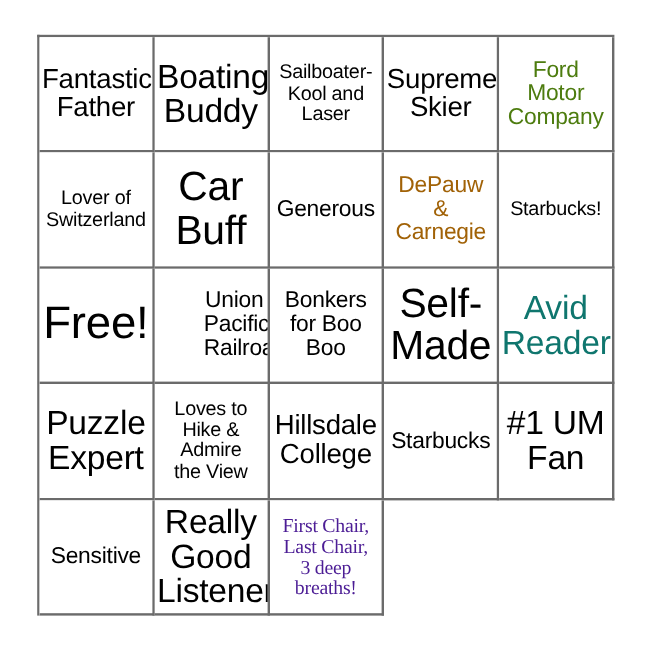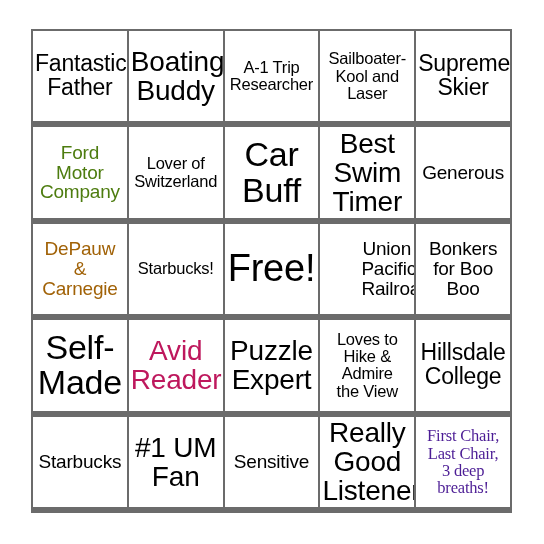--- a/index.html
+++ b/index.html
@@ -24,21 +24,21 @@
     display: grid;
     grid-template-columns: repeat(5, 1fr);
     grid-template-rows: repeat(5, 1fr);
     border-top: 2px solid #6b6b6b;
     border-left: 2px solid #6b6b6b;
     background: #ffffff;
   }
   .cell {
     box-sizing: border-box;
     border-right: 2px solid #6b6b6b;
-    border-bottom: 6px solid #f97316;
+    border-bottom: 2px solid #f97316;
     display: flex;
     align-items: center;
     justify-content: center;
     text-align: center;
     padding: 1px 2px;
     overflow: hidden;
     background: #ffffff;
   }
   .cell .txt {
     display: block;
@@ -61,49 +61,40 @@
 <div id="bingo-card" style="border-top-color: rgb(107, 107, 107); border-left-color: rgb(107, 107, 107); background: rgb(255, 255, 255);">
     <div class="cell fs-l" style="border-right-color: rgb(107, 107, 107); border-bottom-color: rgb(107, 107, 107);">
       <span class="txt" style="color: rgb(0, 0, 0);">Fantastic
 Father</span>
     </div>
     <div class="cell fs-xl" style="border-right-color: rgb(107, 107, 107); border-bottom-color: rgb(107, 107, 107);">
       <span class="txt" style="color: rgb(0, 0, 0);">Boating
 Buddy</span>
     </div>
     <div class="cell fs-s" style="border-right-color: rgb(107, 107, 107); border-bottom-color: rgb(107, 107, 107);">
-      <span class="txt" style="color: rgb(0, 0, 0);">A-1 Trip
-Researcher</span>
-    </div>
-    <div class="cell fs-s" style="border-right-color: rgb(107, 107, 107); border-bottom-color: rgb(107, 107, 107);">
       <span class="txt" style="color: rgb(0, 0, 0);">Sailboater-
 Kool and
 Laser</span>
     </div>
     <div class="cell fs-l" style="border-right-color: rgb(107, 107, 107); border-bottom-color: rgb(107, 107, 107);">
       <span class="txt" style="color: rgb(0, 0, 0);">Supreme
 Skier</span>
     </div>
     <div class="cell fs-m" style="border-right-color: rgb(107, 107, 107); border-bottom-color: rgb(107, 107, 107);">
       <span class="txt" style="color: #4d7c0f;">Ford
 Motor
 Company</span>
     </div>
     <div class="cell fs-s" style="border-right-color: rgb(107, 107, 107); border-bottom-color: rgb(107, 107, 107);">
       <span class="txt" style="color: rgb(0, 0, 0);">Lover of
 Switzerland</span>
     </div>
     <div class="cell fs-xxl" style="border-right-color: rgb(107, 107, 107); border-bottom-color: rgb(107, 107, 107);">
       <span class="txt" style="color: rgb(0, 0, 0);">Car
 Buff</span>
-    </div>
-    <div class="cell fs-xl" style="border-right-color: rgb(107, 107, 107); border-bottom-color: rgb(107, 107, 107);">
-      <span class="txt" style="color: rgb(0, 0, 0);">Best
-Swim
-Timer</span>
     </div>
     <div class="cell fs-m" style="border-right-color: rgb(107, 107, 107); border-bottom-color: rgb(107, 107, 107);">
       <span class="txt" style="color: rgb(0, 0, 0);">Generous</span>
     </div>
     <div class="cell fs-m" style="border-right-color: rgb(107, 107, 107); border-bottom-color: rgb(107, 107, 107);">
       <span class="txt" style="color: #a16207;">DePauw
 &amp;
 Carnegie</span>
     </div>
     <div class="cell fs-s" style="border-right-color: rgb(107, 107, 107); border-bottom-color: rgb(107, 107, 107);">
@@ -120,21 +111,21 @@
     <div class="cell fs-m" style="border-right-color: rgb(107, 107, 107); border-bottom-color: rgb(107, 107, 107);">
       <span class="txt" style="color: rgb(0, 0, 0);">Bonkers
 for Boo
 Boo</span>
     </div>
     <div class="cell fs-xxl" style="border-right-color: rgb(107, 107, 107); border-bottom-color: rgb(107, 107, 107);">
       <span class="txt" style="color: rgb(0, 0, 0);">Self-
 Made</span>
     </div>
     <div class="cell fs-xl" style="border-right-color: rgb(107, 107, 107); border-bottom-color: rgb(107, 107, 107);">
-      <span class="txt" style="color: #be185d; text-align: center;">Avid
+      <span class="txt" style="color: #0f766e; text-align: center;">Avid
 Reader</span>
     </div>
     <div class="cell fs-xl" style="border-right-color: rgb(107, 107, 107); border-bottom-color: rgb(107, 107, 107);">
       <span class="txt" style="color: rgb(0, 0, 0);">Puzzle
 Expert</span>
     </div>
     <div class="cell fs-s" style="border-right-color: rgb(107, 107, 107); border-bottom-color: rgb(107, 107, 107);">
       <span class="txt" style="color: rgb(0, 0, 0);">Loves to
 Hike &amp;
 Admire

